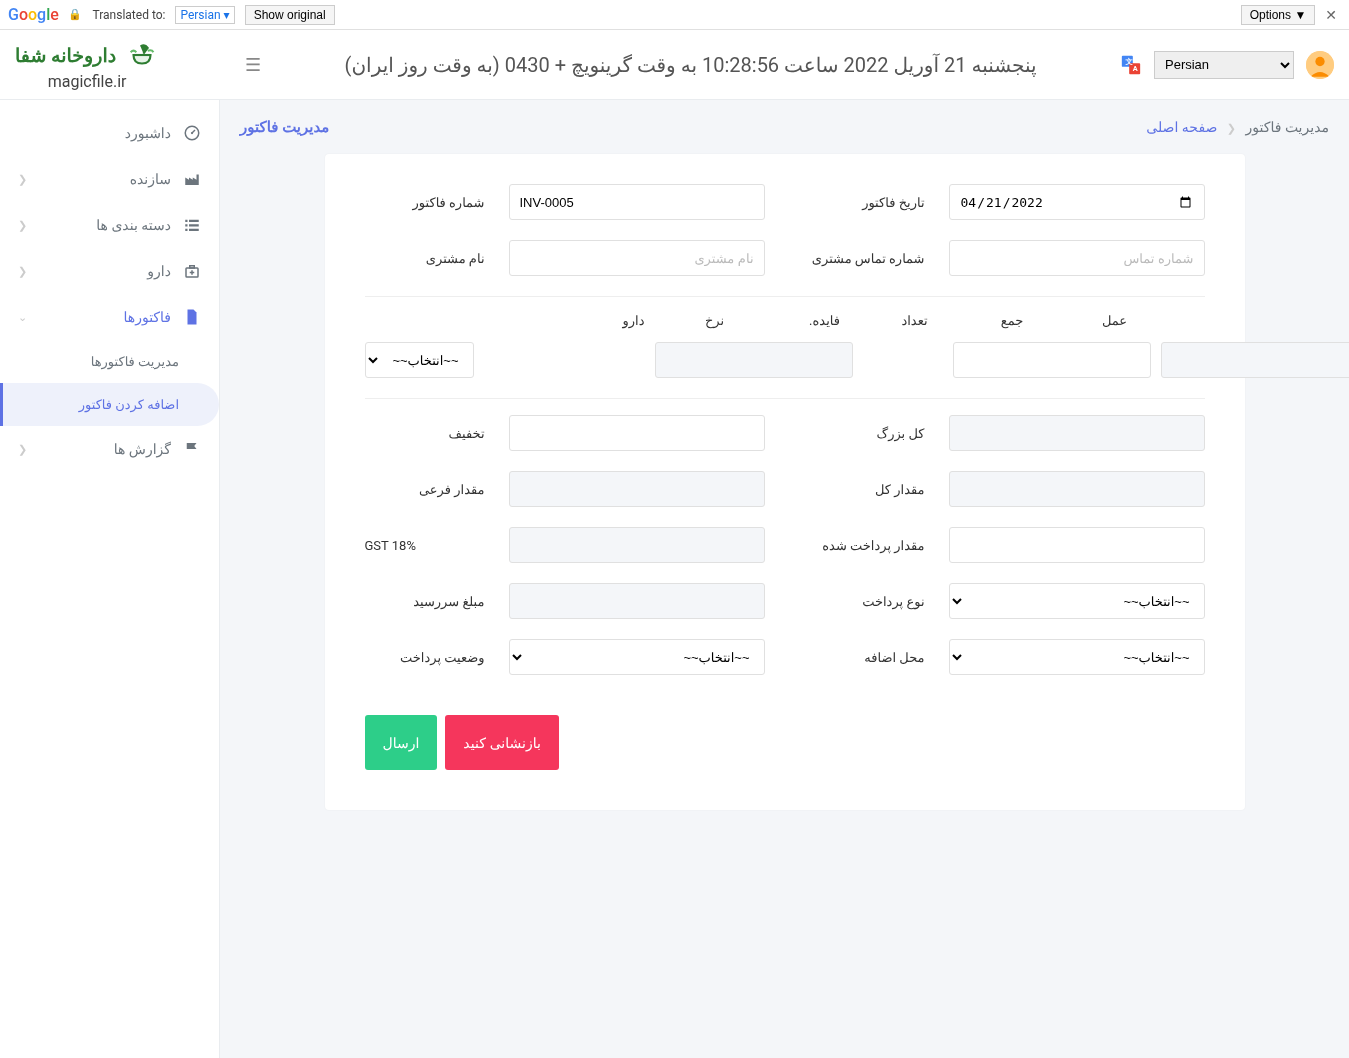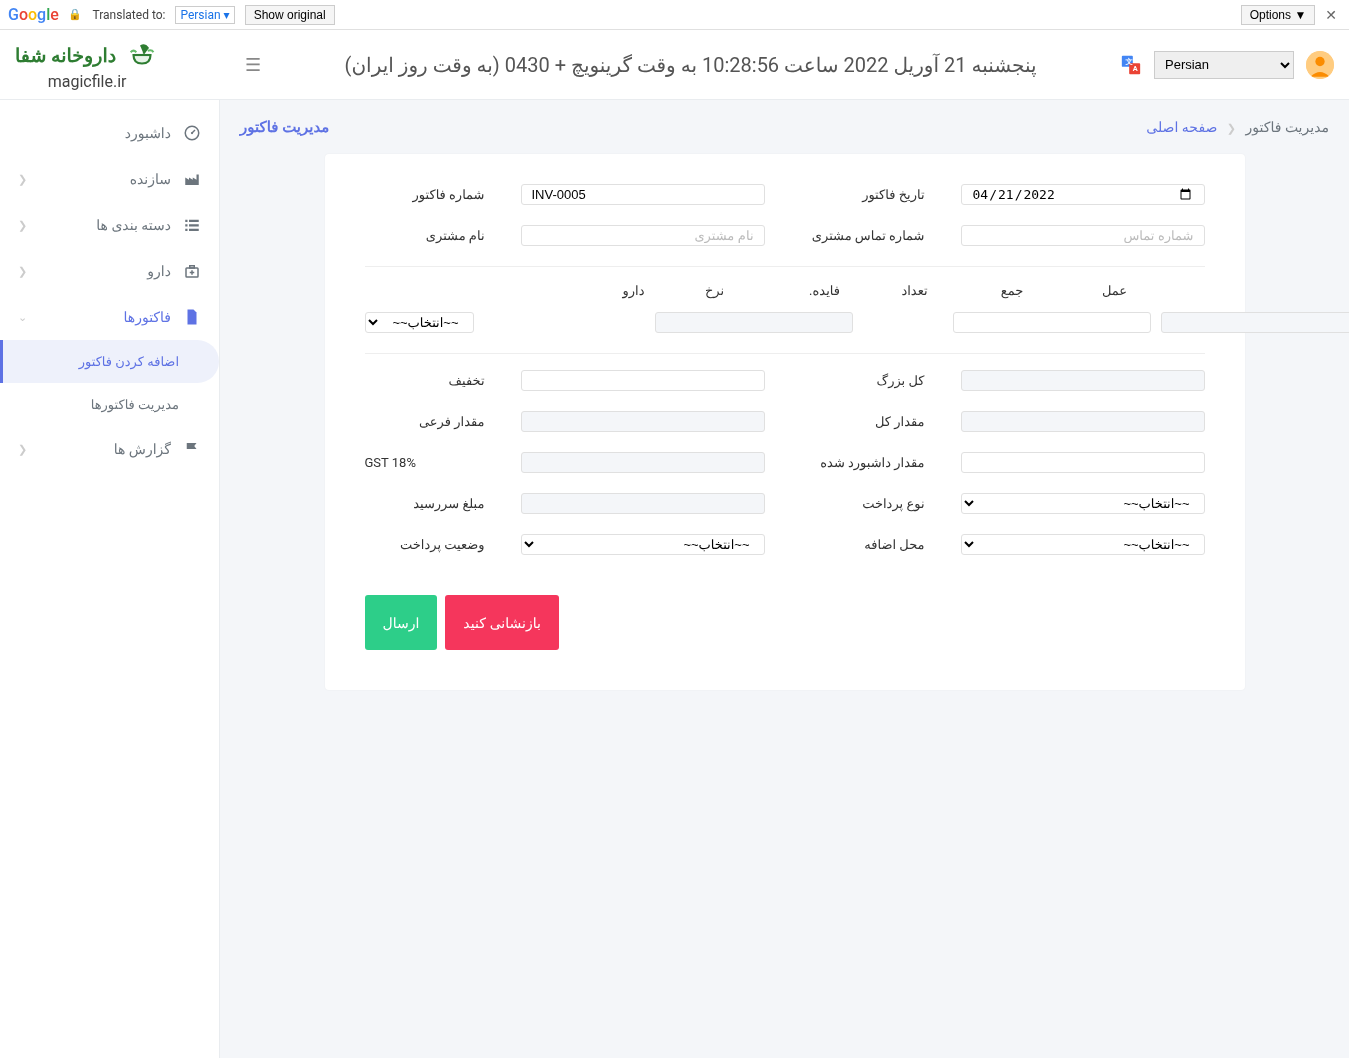--- a/index.html
+++ b/index.html
@@ -52,23 +52,23 @@
     .content { flex: 1; padding: 18px 20px; }
     .breadcrumb { display: flex; justify-content: space-between; align-items: center; margin-bottom: 18px; direction: rtl; }
     .breadcrumb-left { color: #6c757d; font-size: 14px; }
     .breadcrumb-left a { color: #5e72e4; text-decoration: none; }
     .breadcrumb-sep { color: #ccc; margin: 0 6px; font-size: 11px; }
     .breadcrumb-right { color: #5e72e4; font-weight: bold; font-size: 15px; direction: rtl; }
     
     .card { background: #fff; border-radius: 4px; padding: 30px 40px 40px; box-shadow: 0 0 2px rgba(0,0,0,0.05); max-width: 920px; margin: 0 auto; }
     
     .form-row { display: flex; gap: 40px; margin-bottom: 20px; align-items: center; }
-    .form-group { flex: 1; display: flex; align-items: center; gap: 36px; }
+    .form-group { flex: 1; display: flex; align-items: center; gap: 24px; }
     .form-label { width: 120px; color: #333; font-size: 13px; direction: rtl; text-align: right; flex-shrink: 0; }
-    .form-control { flex: 1; height: 21px; border: 1px solid #e0e0e0; border-radius: 3px; padding: 0 10px; font-size: 13px; background: #fff; }
+    .form-control { flex: 1; height: 36px; border: 1px solid #e0e0e0; border-radius: 3px; padding: 0 10px; font-size: 13px; background: #fff; }
     .form-control[readonly], .form-control.readonly { background: #f4f6f9; }
     .form-control::placeholder { color: #bbb; direction: rtl; text-align: right; }
     select.form-control { direction: rtl; }
     
     .divider { border: none; border-top: 1px solid #eee; margin: 20px 0 16px; }
     
     .table-header { display: flex; margin-bottom: 14px; gap: 10px; }
     .th { color: #333; font-size: 13px; direction: rtl; text-align: center; }
     .th-drug { flex: 0 0 280px; text-align: right; }
     .th-rate { flex: 0 0 120px; }
@@ -213,22 +213,22 @@
         <span class="sidebar-icon">
           <svg viewBox="0 0 24 24" fill="currentColor">
               <path d="M6 2 H14 L18 6 V22 H6 Z"></path>
             </svg>
         </span>
         <span>فاکتورها</span>
       </div>
       <span class="sidebar-chevron">⌄</span>
     </div>
     <div class="sidebar-sub">
+      <div class="sidebar-sub-item">مدیریت فاکتورها</div>
       <div class="sidebar-sub-item active">اضافه کردن فاکتور</div>
-      <div class="sidebar-sub-item">مدیریت فاکتورها</div>
     </div>
     <div class="sidebar-item">
       <div class="sidebar-item-left">
         <span class="sidebar-icon">
           <svg viewBox="0 0 24 24" fill="currentColor">
               <path d="M5 3 V21 M5 4 H18 L15 8 L18 12 H5"></path>
             </svg>
         </span>
         <span>گزارش ها</span>
       </div>
@@ -315,21 +315,21 @@
           <label class="form-label">مقدار کل</label>
           <input class="form-control readonly" readonly="" style="">
         </div>
       </div>
       <div class="form-row">
         <div class="form-group">
           <label class="form-label" style="direction:ltr;text-align:left;">GST 18%</label>
           <input class="form-control readonly" readonly="" style="">
         </div>
         <div class="form-group">
-          <label class="form-label">مقدار داشبورد شده</label>
+          <label class="form-label">مقدار پرداخت شده</label>
           <input class="form-control" style="">
         </div>
       </div>
       <div class="form-row">
         <div class="form-group">
           <label class="form-label">مبلغ سررسید</label>
           <input class="form-control readonly" readonly="" style="">
         </div>
         <div class="form-group">
           <label class="form-label">نوع پرداخت</label>

